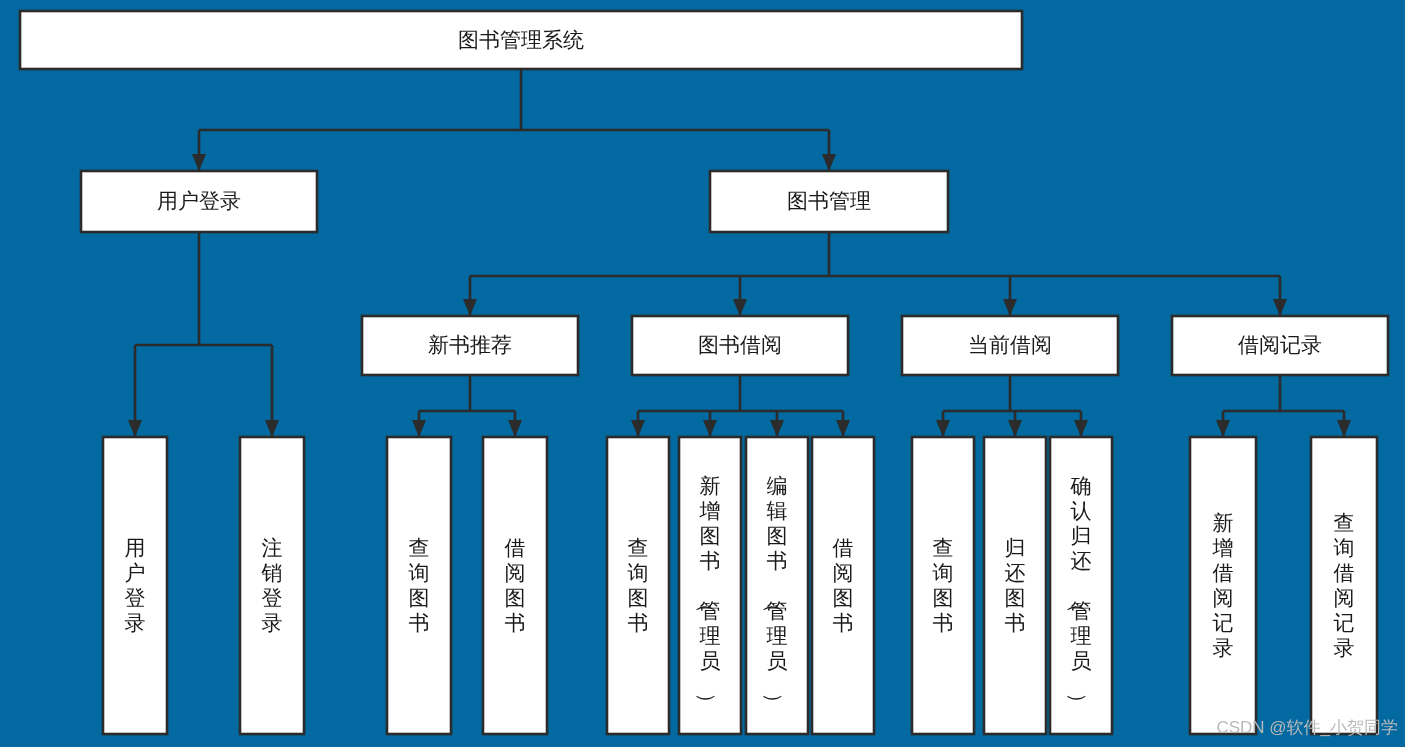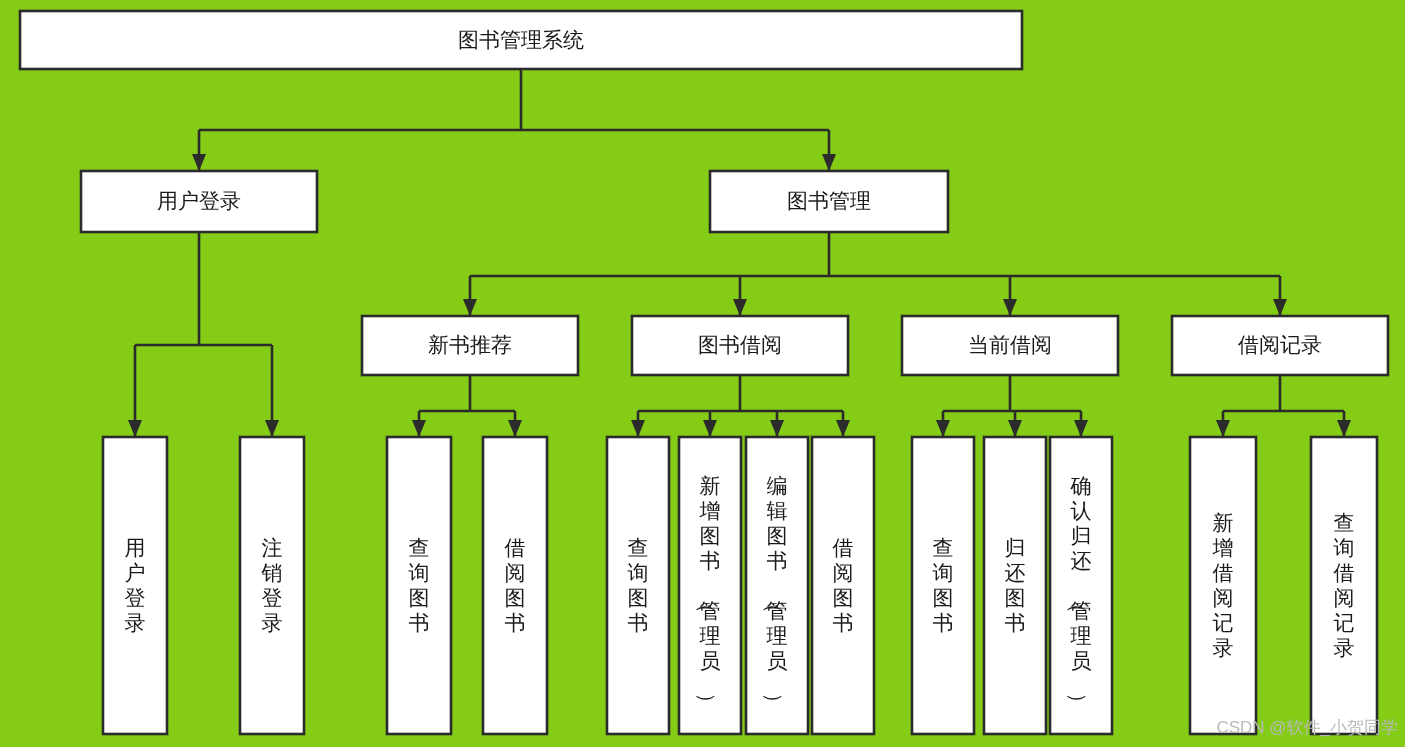--- a/index.html
+++ b/index.html
@@ -8,21 +8,21 @@
     padding: 0;
     background: #ffffff;
   }
   body {
     font-family: "Liberation Sans", "DejaVu Sans", sans-serif;
   }
   #diagram-root {
     position: relative;
     width: 1405px;
     height: 747px;
-    background: #84cc16;
+    background: #0369a1;
     overflow: hidden;
   }
   svg#tree-svg {
     position: absolute;
     top: 0;
     left: 0;
     width: 1405px;
     height: 747px;
     display: block;
   }

